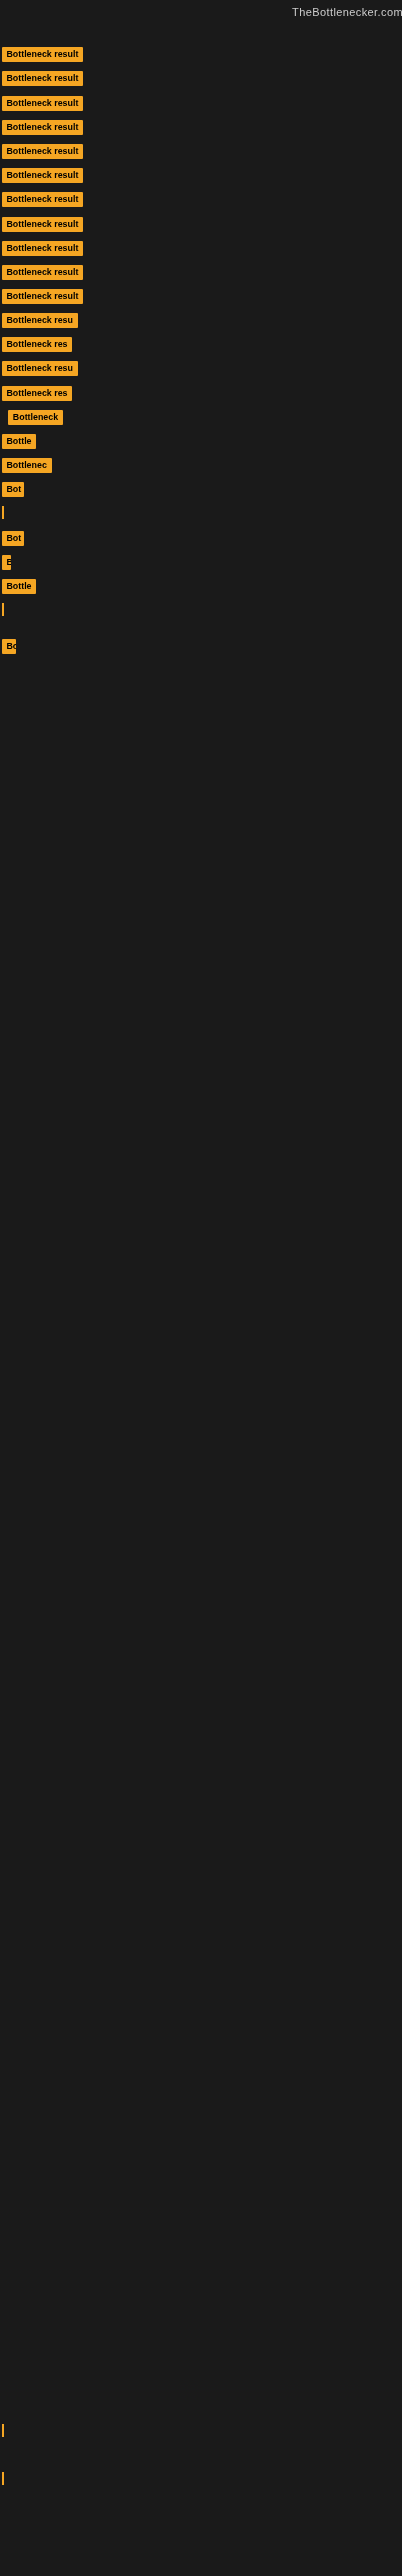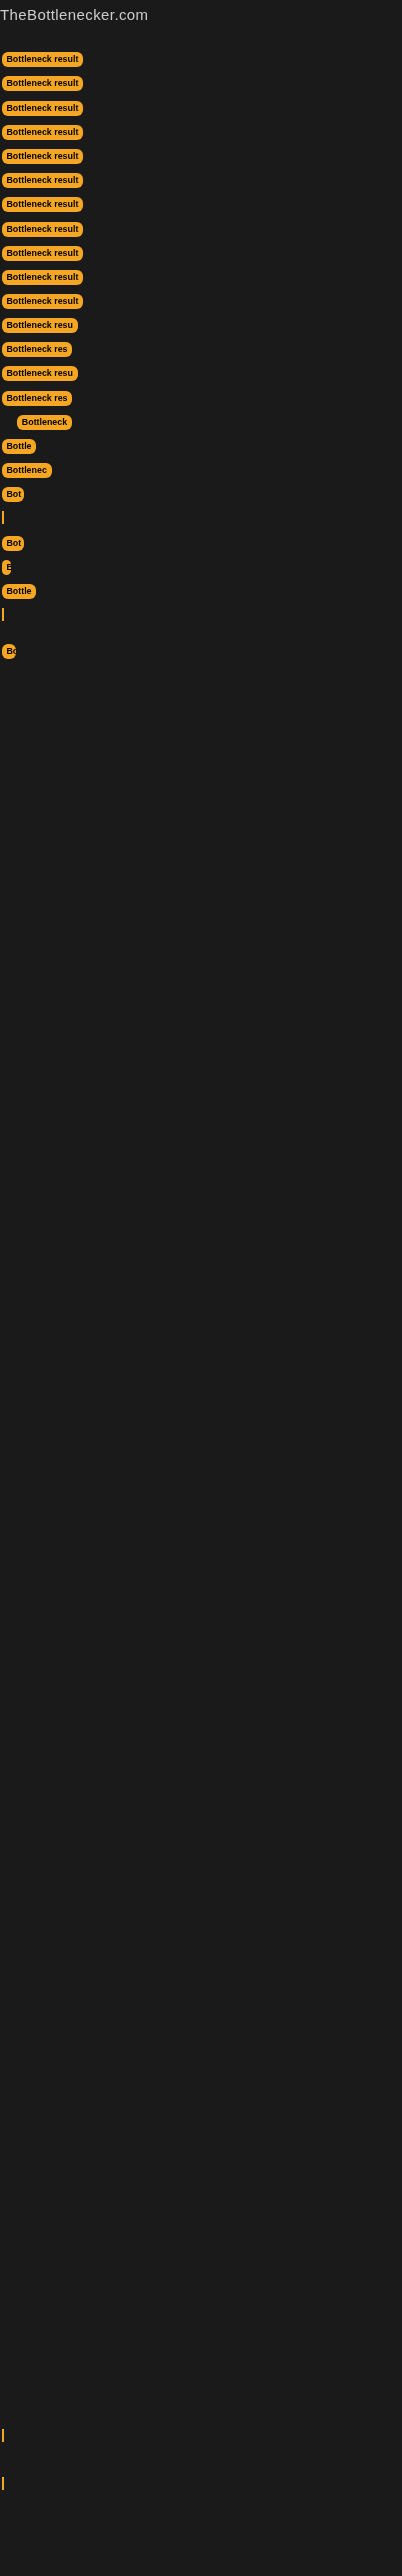--- a/index.html
+++ b/index.html
@@ -8,34 +8,34 @@
       box-sizing: border-box;
     }
     body {
       width: 403px;
       min-height: 2576px;
       background-color: #1a1a1a;
       font-family: Arial, sans-serif;
       position: relative;
     }
     .site-title {
-      text-align: left;
+      text-align: right;
       color: #cccccc;
-      font-size: 15px;
+      font-size: 11px;
       padding: 6.4px 0;
       letter-spacing: 0.4px;
     }
     .bottleneck-badge {
       display: inline-block;
       background-color: #f5a623;
       color: #000000;
       font-size: 8.9px;
       font-weight: bold;
       padding: 2.4px 4.8px;
-      border-radius: 6px;
+      border-radius: 1px;
       white-space: nowrap;
       overflow: hidden;
     }
   </style>
 </head>
 <body>
 
 <div>
   <div class="site-title">TheBottlenecker.com</div>
 </div>
@@ -49,21 +49,21 @@
     <div style="position: absolute; top: 143px; left: 1.6px;"><span class="bottleneck-badge">Bottleneck result</span></div>
     <div style="position: absolute; top: 167px; left: 1.6px;"><span class="bottleneck-badge">Bottleneck result</span></div>
     <div style="position: absolute; top: 192px; left: 1.6px;"><span class="bottleneck-badge">Bottleneck result</span></div>
     <div style="position: absolute; top: 216px; left: 1.6px;"><span class="bottleneck-badge">Bottleneck result</span></div>
     <div style="position: absolute; top: 240px; left: 1.6px;"><span class="bottleneck-badge">Bottleneck result</span></div>
     <div style="position: absolute; top: 264px; left: 1.6px;"><span class="bottleneck-badge">Bottleneck result</span></div>
     <div style="position: absolute; top: 288px; left: 1.6px;"><span class="bottleneck-badge" style="max-width: 79px; overflow: hidden;">Bottleneck resu</span></div>
     <div style="position: absolute; top: 312px; left: 1.6px;"><span class="bottleneck-badge" style="max-width: 74px; overflow: hidden;">Bottleneck res</span></div>
     <div style="position: absolute; top: 336px; left: 1.6px;"><span class="bottleneck-badge" style="max-width: 79px; overflow: hidden;">Bottleneck resu</span></div>
     <div style="position: absolute; top: 361px; left: 1.6px;"><span class="bottleneck-badge" style="max-width: 70px; overflow: hidden;">Bottleneck res</span></div>
-    <div style="position: absolute; top: 385px; left: 17px;"><span class="bottleneck-badge" style="max-width: 58px; overflow: hidden;">Bottleneck</span></div>
+    <div style="position: absolute; top: 385px; left: 8px;"><span class="bottleneck-badge" style="max-width: 58px; overflow: hidden;">Bottleneck</span></div>
     <div style="position: absolute; top: 409px; left: 1.6px;"><span class="bottleneck-badge" style="max-width: 35px; overflow: hidden;">Bottle</span></div>
     <div style="position: absolute; top: 433px; left: 1.6px;"><span class="bottleneck-badge" style="max-width: 50px; overflow: hidden;">Bottlenec</span></div>
     <div style="position: absolute; top: 457px; left: 1.6px;"><span class="bottleneck-badge" style="max-width: 22.5px; overflow: hidden;">Bot</span></div>
     <div style="position: absolute; top: 481px; left: 1.6px; width: 2.4px; height: 13px; background-color: rgb(245, 166, 35);"></div>
     <div style="position: absolute; top: 506px; left: 1.6px;"><span class="bottleneck-badge" style="max-width: 22.5px; overflow: hidden;">Bot</span></div>
     <div style="position: absolute; top: 530px; left: 1.6px;"><span class="bottleneck-badge" style="max-width: 9.7px; overflow: hidden;">B</span></div>
     <div style="position: absolute; top: 554px; left: 1.6px;"><span class="bottleneck-badge" style="max-width: 35px; overflow: hidden;">Bottle</span></div>
     <div style="position: absolute; top: 578px; left: 1.6px; width: 2.4px; height: 13px; background-color: rgb(245, 166, 35);"></div>
     <div style="position: absolute; top: 602px; left: 1.6px; margin-top: 12px;"><span class="bottleneck-badge" style="max-width: 14.5px; overflow: hidden;">Bo</span></div>
     <div style="position: absolute; top: 2399px; left: 1.6px; width: 2.4px; height: 13px; background-color: rgb(245, 166, 35);"></div>

